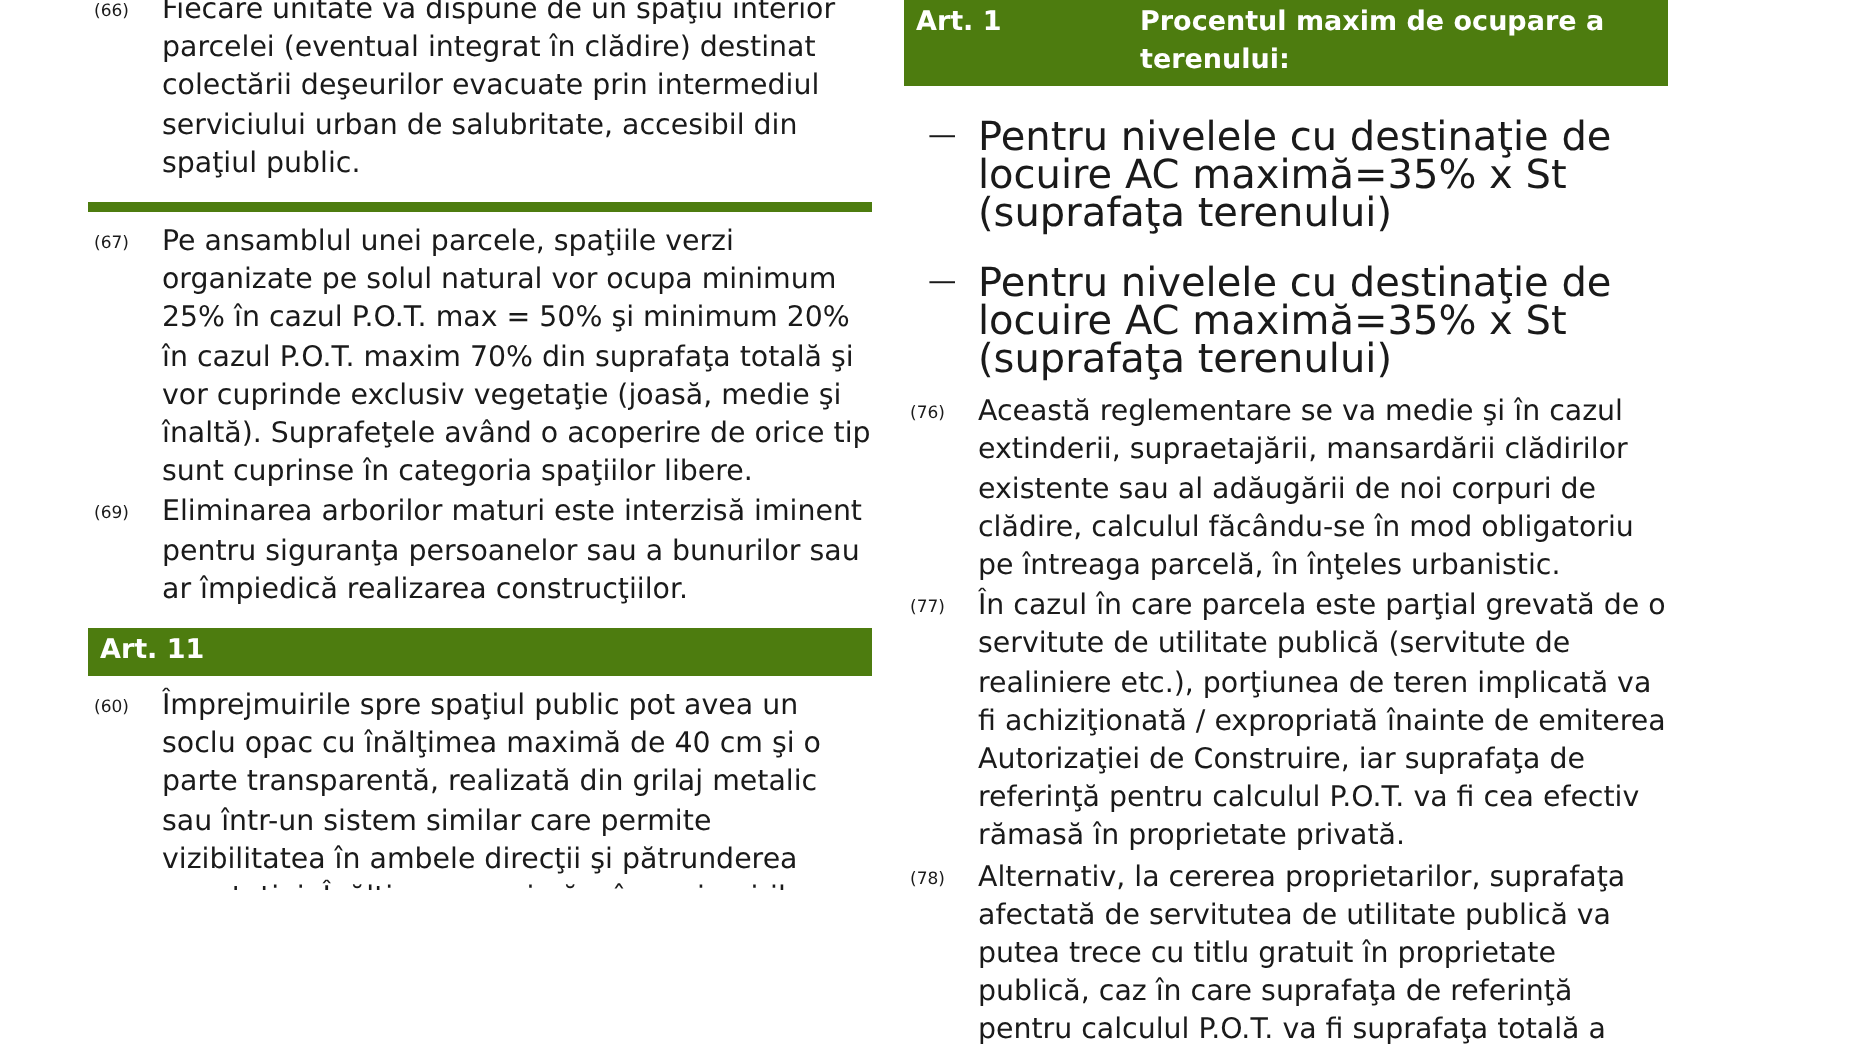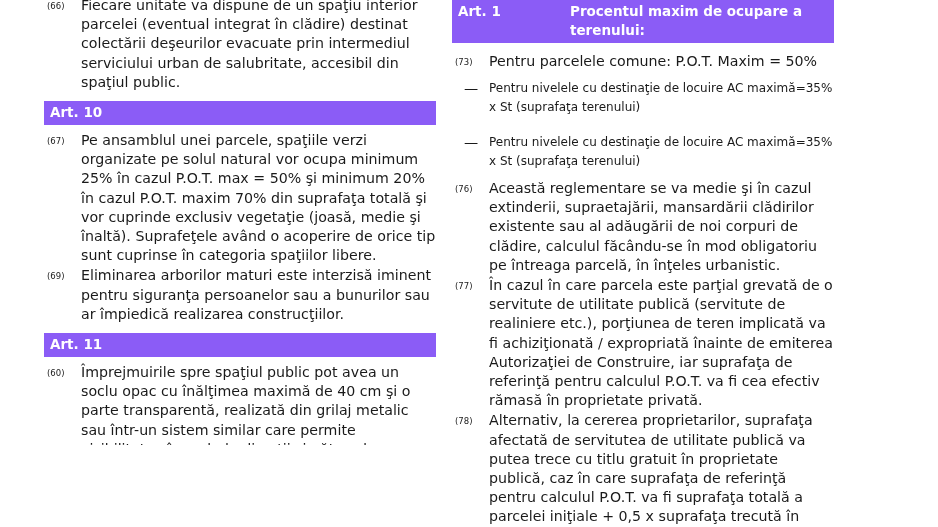--- a/index.html
+++ b/index.html
@@ -31,21 +31,21 @@
     width: 392px;
     height: 445px;
   }
   .col-right {
     left: 452px;
     width: 382px;
     height: 527px;
   }
   
   .art-header {
-    background: #8b5cf6;
+    background: #4d7c0f;
     color: #ffffff;
     font-weight: bold;
     font-size: 13.5px;
     line-height: 19px;
     padding: 2px 0 3px 0;
     display: flex;
     align-items: flex-start;
     margin: 9px 0 6px 0;
   }
   .art-header .art-no {
@@ -102,21 +102,21 @@
     flex: 0 0 auto;
     width: 37px;
     box-sizing: border-box;
     font-size: 14.2px;
     line-height: 19.2px;
     text-align: left;
     padding-left: 12px;
   }
   .dash-para .body {
     flex: 1 1 auto;
-    font-size: 12px;
+    font-size: 20px;
     line-height: 19.2px;
     white-space: pre-line;
   }
   
   .gap-sm { height: 7px; }
   .gap-xs { height: 3px; }
   .clip-top {
     margin-top: -4px;
   }
 </style>
@@ -126,21 +126,20 @@
 <div class="page">
 
   <div class="column col-left">
 
     <div class="para clip-top">
       <div class="marker sup">(66)</div>
       <div class="body">Fiecare unitate va dispune de un spaţiu interior parcelei (eventual integrat în clădire) destinat colectării deşeurilor evacuate prin intermediul serviciului urban de salubritate, accesibil din spaţiul public.</div>
     </div>
 
     <div class="art-header">
-      <div class="art-no">Art. 10</div>
     </div>
 
     <div class="para">
       <div class="marker sup">(67)</div>
       <div class="body">Pe ansamblul unei parcele, spaţiile verzi organizate pe solul natural vor ocupa minimum 25% în cazul P.O.T. max = 50% şi minimum 20% în cazul P.O.T. maxim 70% din suprafaţa totală şi vor cuprinde exclusiv vegetaţie (joasă, medie şi înaltă). Suprafeţele având o acoperire de orice tip sunt cuprinse în categoria spaţiilor libere.</div>
     </div>
 
 
     <div class="para">
       <div class="marker sup">(69)</div>
@@ -160,24 +159,20 @@
 
   <div class="column col-right">
 
     <div class="art-header">
       <div class="art-no">Art. 1</div>
       <div class="art-title">Procentul maxim de ocupare a terenului:</div>
     </div>
 
     <div class="gap-xs"></div>
 
-    <div class="para">
-      <div class="marker sup">(73)</div>
-      <div class="body">Pentru parcelele comune: P.O.T. Maxim = 50%</div>
-    </div>
 
     <div class="gap-sm"></div>
 
     <div class="dash-para">
       <div class="marker">—</div>
       <div class="body">Pentru nivelele cu destinaţie de locuire AC maximă=35% x St (suprafaţa terenului)</div>
     </div>
 
     <div class="gap-sm"></div>
 

